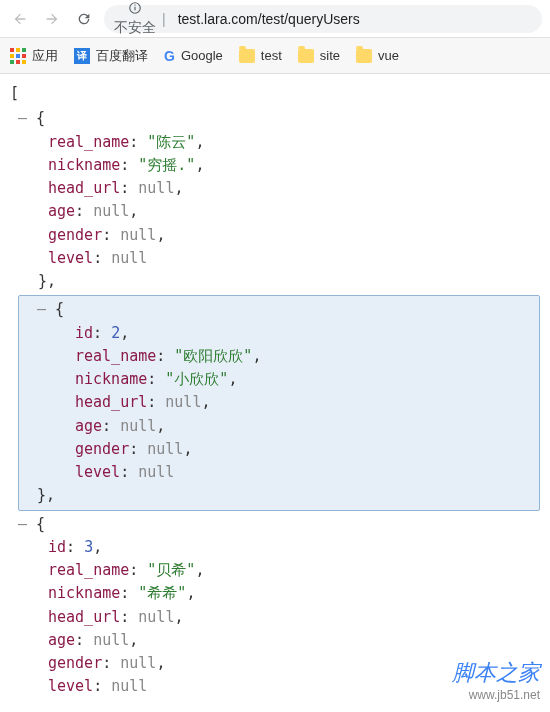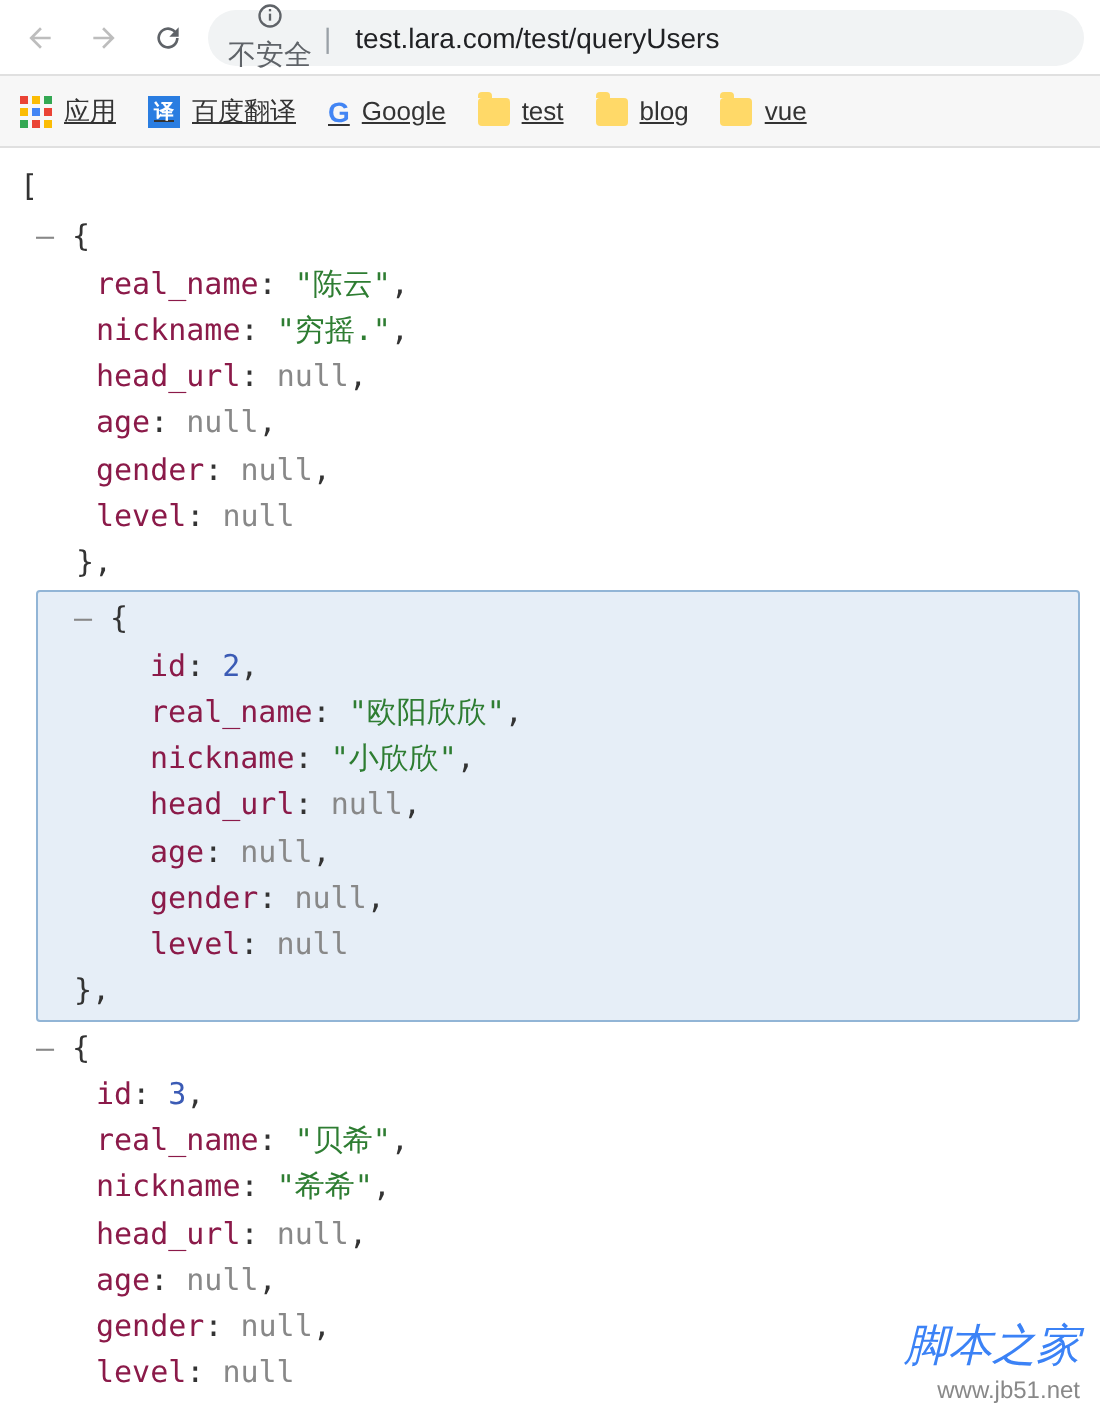--- a/index.html
+++ b/index.html
@@ -4,21 +4,21 @@
 <style>
   * { box-sizing: border-box; margin: 0; padding: 0; }
   body { width: 550px; height: 712px; font-family: Arial, sans-serif; background: #fff; overflow: hidden; position: relative; }
   .toolbar { height: 38px; background: #fff; display: flex; align-items: center; padding: 0 8px; border-bottom: 1px solid #e0e0e0; }
   .nav-btn { width: 24px; height: 24px; display: flex; align-items: center; justify-content: center; color: #5f6368; margin-right: 8px; cursor: pointer; }
   .nav-btn.disabled { color: #bdbdbd; }
   .addr-bar { flex: 1; height: 28px; background: #f1f3f4; border-radius: 14px; display: flex; align-items: center; padding: 0 10px; font-size: 14px; color: #5f6368; }
   .addr-bar .sec { display: flex; align-items: center; gap: 4px; flex-direction: column; }
   .addr-bar .url { margin-left: 6px; color: #202124; }
   .bookmarks { height: 36px; background: #f7f7f7; display: flex; align-items: center; padding: 0 10px; gap: 16px; border-bottom: 1px solid #e0e0e0; font-size: 13px; }
-  .bm { display: flex; align-items: center; gap: 6px; color: #333; cursor: pointer; text-decoration: underline; }
+  .bm { display: flex; align-items: center; gap: 6px; color: #333; cursor: pointer; }
   .apps-icon { width: 16px; height: 16px; display: grid; grid-template-columns: repeat(3,4px); grid-template-rows: repeat(3,4px); gap: 2px; }
   .apps-icon span:nth-child(1){background:#ea4335}.apps-icon span:nth-child(2){background:#fbbc04}.apps-icon span:nth-child(3){background:#34a853}
   .apps-icon span:nth-child(4){background:#fbbc04}.apps-icon span:nth-child(5){background:#4285f4}.apps-icon span:nth-child(6){background:#ea4335}
   .apps-icon span:nth-child(7){background:#34a853}.apps-icon span:nth-child(8){background:#ea4335}.apps-icon span:nth-child(9){background:#fbbc04}
   .baidu-icon { width: 16px; height: 16px; background: #2a7de1; color: #fff; font-size: 10px; display: flex; align-items: center; justify-content: center; font-weight: bold; }
   .google-g { font-family: Arial; font-weight: bold; font-size: 14px; }
   .google-g .b{color:#4285f4}
   .folder-icon { width: 16px; height: 14px; background: #ffd968; border-radius: 2px; position: relative; }
   .folder-icon::before { content: ""; position: absolute; top: -3px; left: 0; width: 7px; height: 3px; background: #ffd968; border-radius: 2px 2px 0 0; }
   .json-view { padding: 8px 10px; font-family: Consolas, Menlo, monospace; font-size: 15px; color: #333; line-height: 1.55; }
@@ -96,21 +96,21 @@
   <div class="bm">
     <span class="google-g"><span class="b">G</span></span>
     <span>Google</span>
   </div>
   <div class="bm">
     <span class="folder-icon"></span>
     <span>test</span>
   </div>
   <div class="bm">
     <span class="folder-icon"></span>
-    <span>blog</span>
+    <span>site</span>
   </div>
   <div class="bm">
     <span class="folder-icon"></span>
     <span>vue</span>
   </div>
 </div>
 
 <div class="json-view">
   <div class="brace">[</div>
   <div id="json-items">

